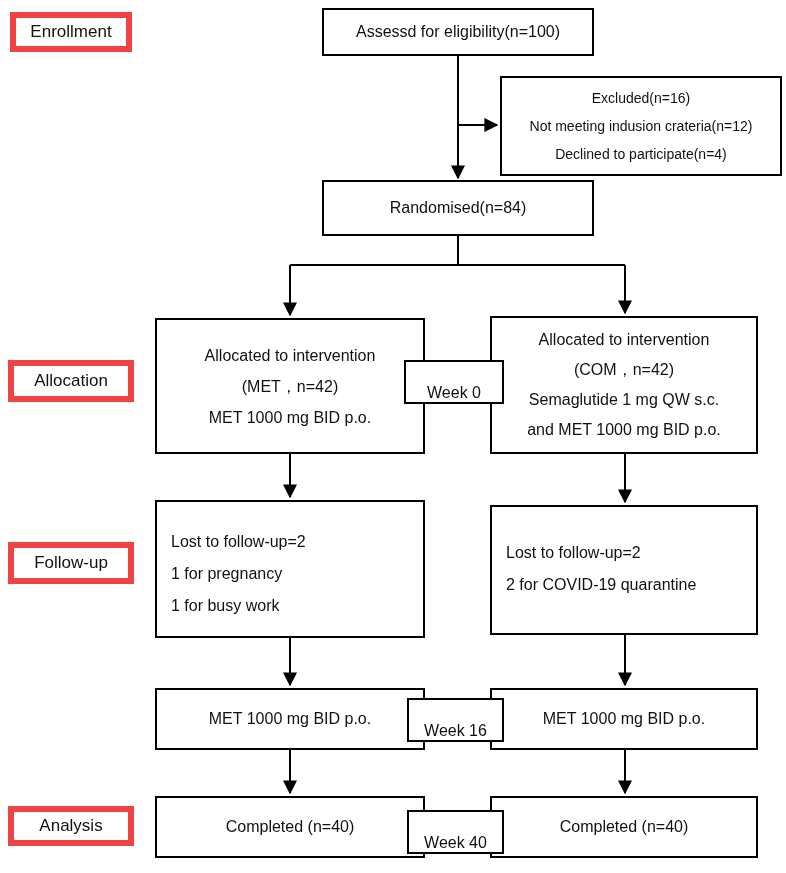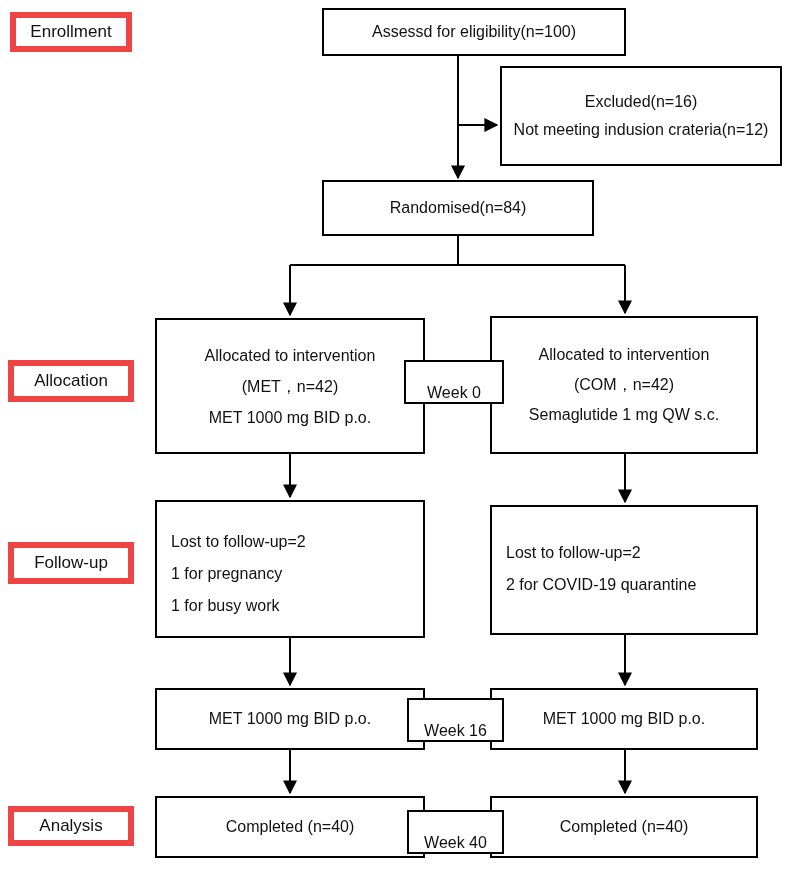--- a/index.html
+++ b/index.html
@@ -64,22 +64,22 @@
     z-index: 2;
   }
 
   
   #stage-enrollment { left: 10px;  top: 12px;  width: 122px; height: 40px; }
   #stage-allocation { left: 8px;   top: 360px; width: 126px; height: 42px; }
   #stage-followup   { left: 8px;   top: 542px; width: 126px; height: 42px; }
   #stage-analysis   { left: 8px;   top: 806px; width: 126px; height: 40px; }
 
   
-  #box-assessed   { left: 322px; top: 8px;   width: 304px; height: 48px; }
-  #box-excluded   { left: 500px; top: 66px;  width: 282px; height: 100px; font-size: 16px; line-height: 28px; }
+  #box-assessed   { left: 322px; top: 8px;   width: 272px; height: 48px; }
+  #box-excluded   { left: 500px; top: 76px;  width: 282px; height: 100px; font-size: 14px; line-height: 28px; }
   #box-randomised { left: 322px; top: 180px; width: 272px; height: 56px; }
 
   #box-alloc-left  { left: 155px; top: 318px; width: 270px; height: 136px; line-height: 31px; }
   #box-alloc-right { left: 490px; top: 316px; width: 268px; height: 138px; line-height: 30px; }
 
   #box-followup-left  { left: 155px; top: 500px; width: 270px; height: 138px; padding: 24px 0 0 14px; line-height: 32px; }
   #box-followup-right { left: 490px; top: 505px; width: 268px; height: 130px; padding: 30px 0 0 14px; line-height: 32px; }
 
   #box-met-left  { left: 155px; top: 688px; width: 270px; height: 62px; }
   #box-met-right { left: 490px; top: 688px; width: 268px; height: 62px; }
@@ -139,36 +139,38 @@
     <span>Analysis</span>
   </div>
 
   <div class="box" id="box-assessed">
     <div>Assessd for eligibility(n=100)</div>
   </div>
 
   <div class="box" id="box-excluded">
     <div>Excluded(n=16)</div>
     <div>Not meeting indusion crateria(n=12)</div>
+    <div>Declined to participate(n=4)</div>
   </div>
 
   <div class="box" id="box-randomised">
     <div>Randomised(n=84)</div>
   </div>
 
   <div class="box" id="box-alloc-left">
     <div>Allocated to intervention</div>
     <div>(MET，n=42)</div>
     <div>MET 1000 mg BID p.o.</div>
   </div>
 
   <div class="box" id="box-alloc-right">
     <div>Allocated to intervention</div>
     <div>(COM，n=42)</div>
     <div>Semaglutide 1 mg QW s.c.</div>
+    <div>and MET 1000 mg BID p.o.</div>
   </div>
 
   <div class="box left-align" id="box-followup-left">
     <div>Lost to follow-up=2</div>
     <div>1 for pregnancy</div>
     <div>1 for busy work</div>
   </div>
 
   <div class="box left-align" id="box-followup-right">
     <div>Lost to follow-up=2</div>

